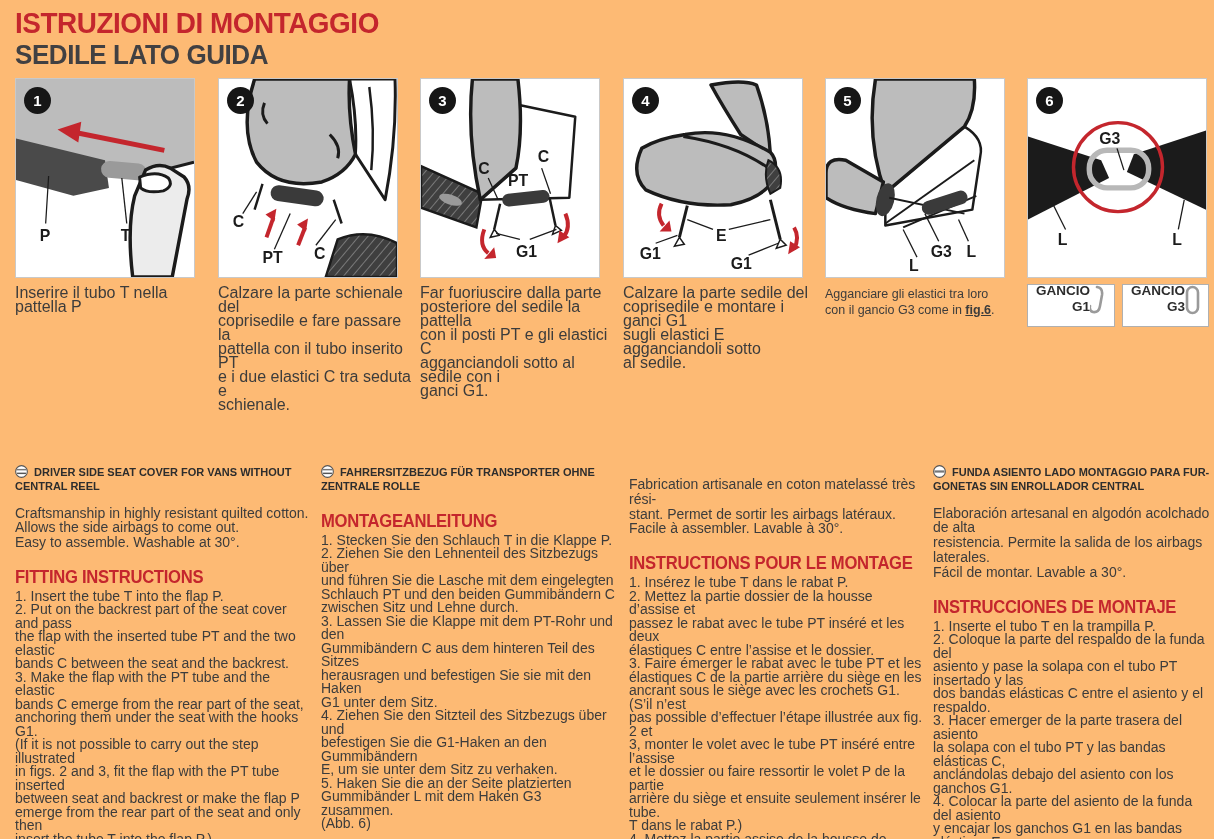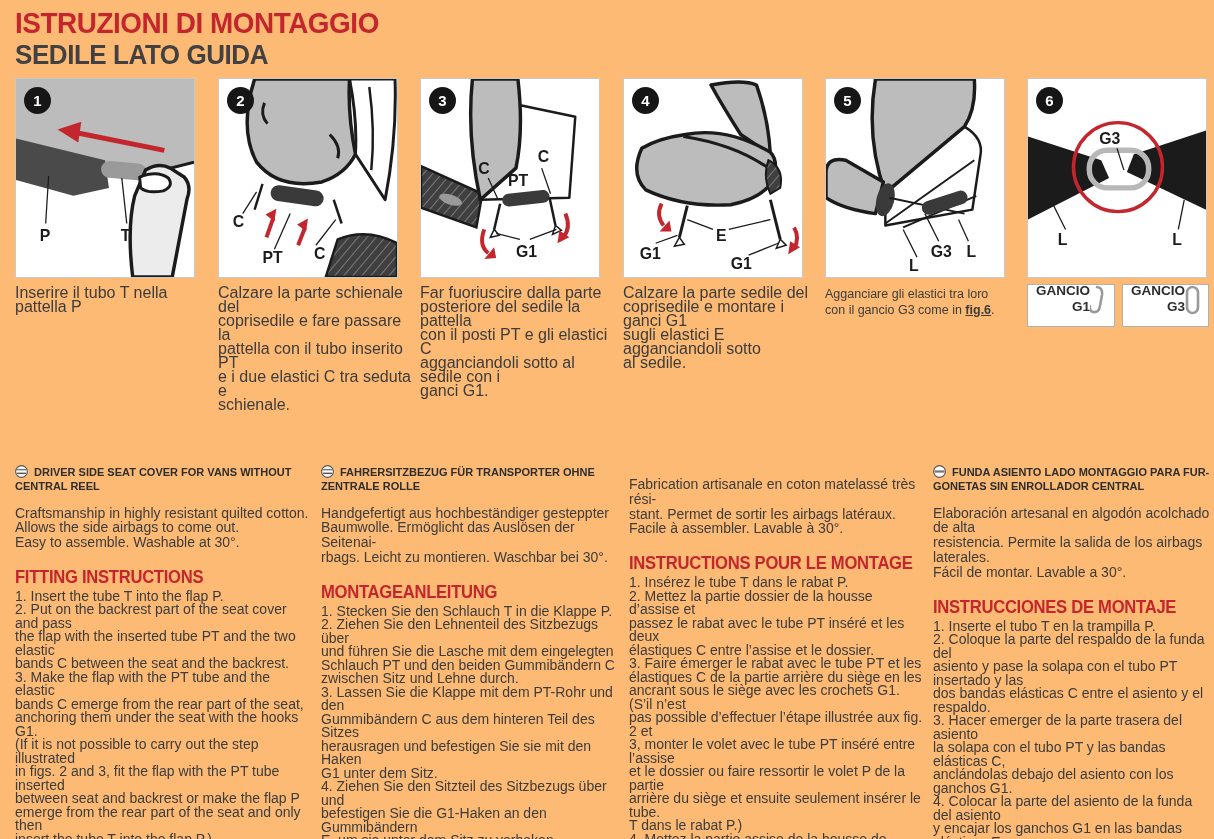--- a/index.html
+++ b/index.html
@@ -290,23 +290,20 @@
 
   <div class="col" style="left:321px;width:294px">
     <div class="hdr">
       <svg class="flag" viewBox="0 0 14 14">
         <circle cx="7" cy="7" r="6.3" fill="#fff" stroke="#555" stroke-width="1.2"></circle>
         <line x1="1.6" y1="5" x2="12.4" y2="5" stroke="#777" stroke-width="1.6"></line>
         <line x1="2.2" y1="9" x2="11.8" y2="9" stroke="#555" stroke-width="1.6"></line>
       </svg><span class="hdrtext">FAHRERSITZBEZUG FÜR TRANSPORTER OHNE
 ZENTRALE ROLLE</span>
     </div>
-    <div class="desc">Handgefertigt aus hochbeständiger gesteppter
-Baumwolle. Ermöglicht das Auslösen der Seitenai-
-rbags. Leicht zu montieren. Waschbar bei 30°.</div>
     <div class="heading">MONTAGEANLEITUNG</div>
     <div class="steps">1. Stecken Sie den Schlauch T in die Klappe P.
 2. Ziehen Sie den Lehnenteil des Sitzbezugs über
 und führen Sie die Lasche mit dem eingelegten
 Schlauch PT und den beiden Gummibändern C
 zwischen Sitz und Lehne durch.
 3. Lassen Sie die Klappe mit dem PT-Rohr und den
 Gummibändern C aus dem hinteren Teil des Sitzes
 herausragen und befestigen Sie sie mit den Haken
 G1 unter dem Sitz.

